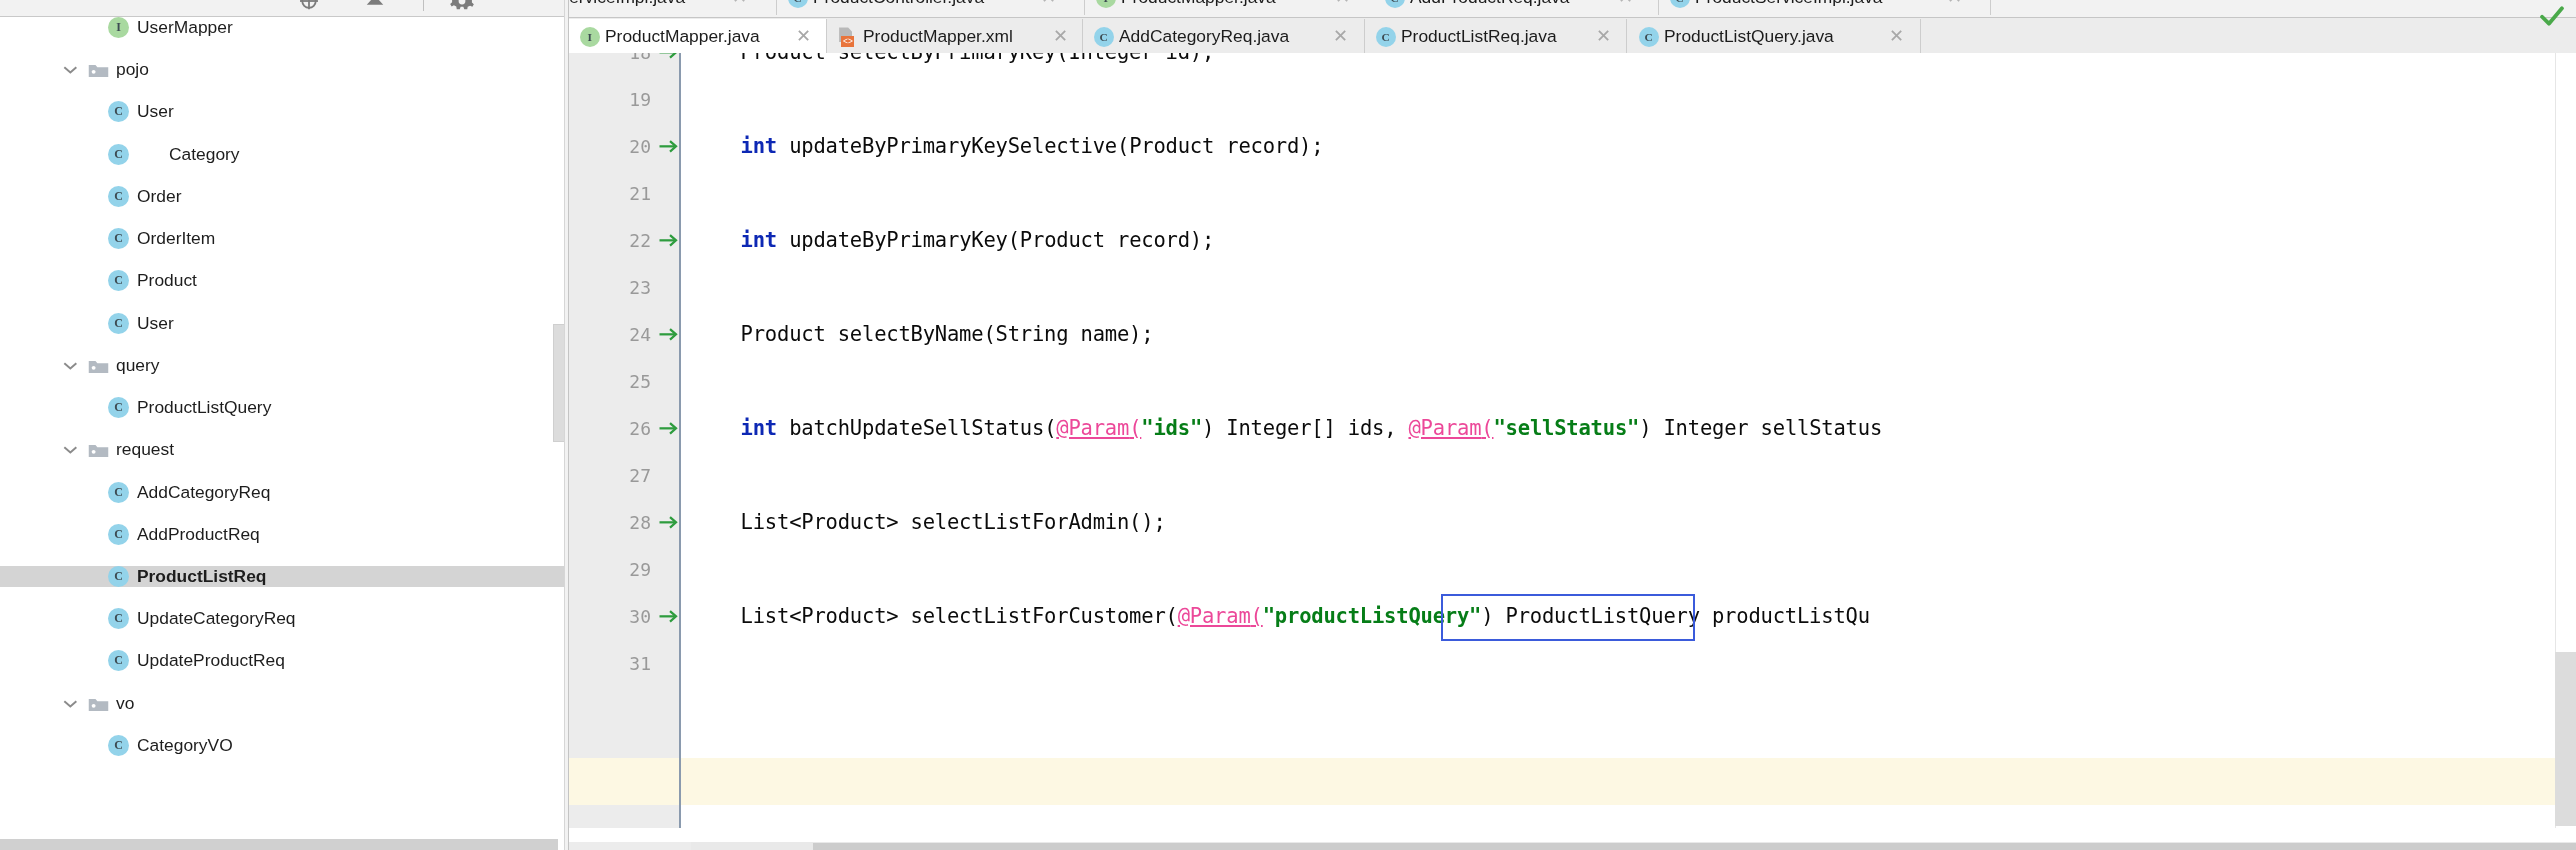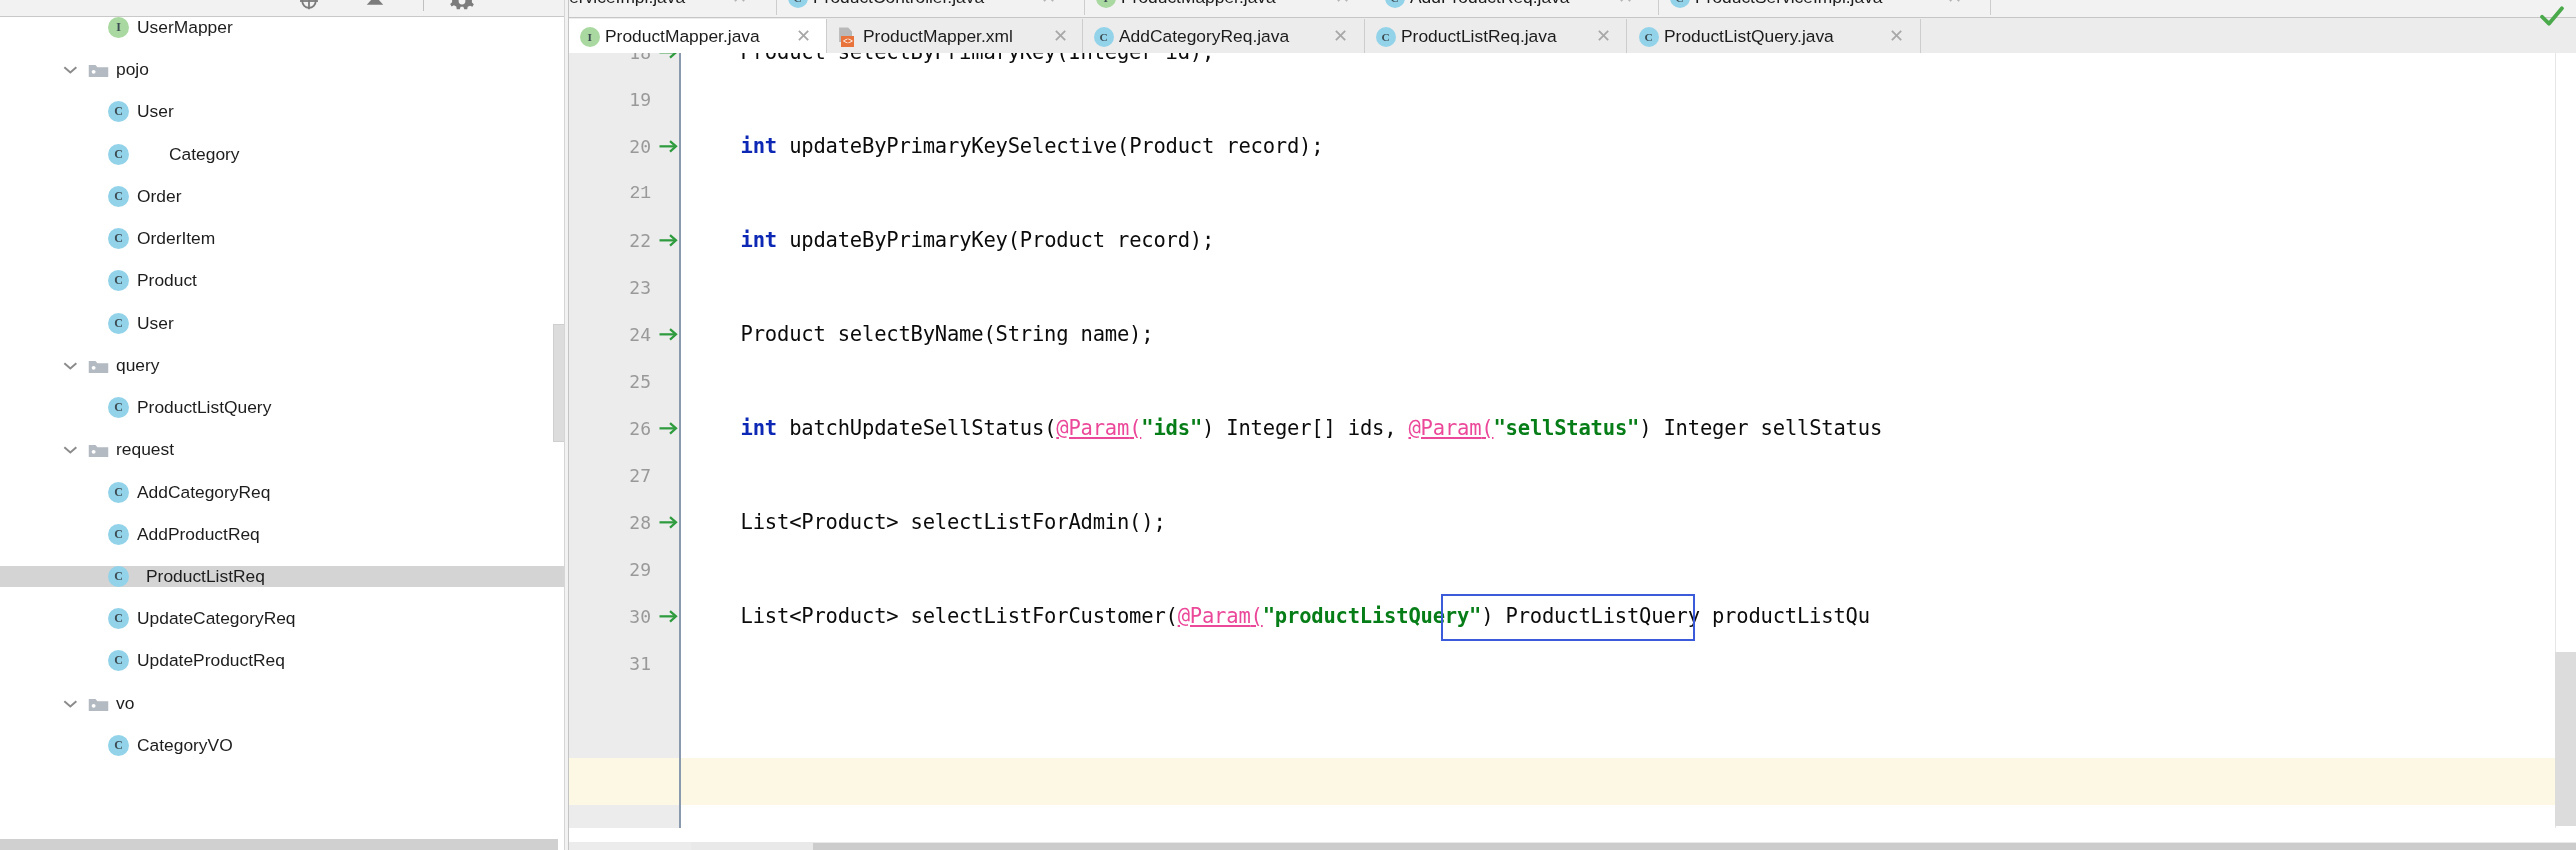--- a/index.html
+++ b/index.html
@@ -484,21 +484,21 @@
         <span class="lbl" style="left:137px;">AddCategoryReq</span>
       </div>
 
       <div class="row" style="top:255px;">
         <span class="badge c" style="left:108px; top:0;">C</span>
         <span class="lbl" style="left:137px;">AddProductReq</span>
       </div>
 
       <div class="row selected" style="top:276px;">
         <span class="badge c" style="left:108px; top:0;">C</span>
-        <span class="lbl" style="left:146px;">ProductListReq</span>
+        <span class="lbl" style="left:137px;font-weight:bold;">ProductListReq</span>
       </div>
 
       <div class="row" style="top:297px;">
         <span class="badge c" style="left:108px; top:0;">C</span>
         <span class="lbl" style="left:137px;">UpdateCategoryReq</span>
       </div>
 
       <div class="row" style="top:318px;">
         <span class="badge c" style="left:108px; top:0;">C</span>
         <span class="lbl" style="left:137px;">UpdateProductReq</span>
@@ -628,21 +628,21 @@
       <div class="ln" style="top:23px;">19</div>
 
       <div class="ln" style="top:70px;">20</div>
       <div class="garrow" style="top:70px;">
           <svg viewBox="0 0 28 22">
             <line x1="2" y1="11" x2="22" y2="11" stroke="#2e9c3e" stroke-width="3"></line>
             <polyline points="16,4 24,11 16,18" fill="none" stroke="#2e9c3e" stroke-width="3"></polyline>
           </svg>
         </div>
 
-      <div class="ln" style="top:117px;font-family:Liberation Mono, monospace;">21</div>
+      <div class="ln" style="top:117px;">21</div>
 
       <div class="ln" style="top:164px;">22</div>
       <div class="garrow" style="top:164px;">
           <svg viewBox="0 0 28 22">
             <line x1="2" y1="11" x2="22" y2="11" stroke="#2e9c3e" stroke-width="3"></line>
             <polyline points="16,4 24,11 16,18" fill="none" stroke="#2e9c3e" stroke-width="3"></polyline>
           </svg>
         </div>
 
       <div class="ln" style="top:211px;">23</div>

